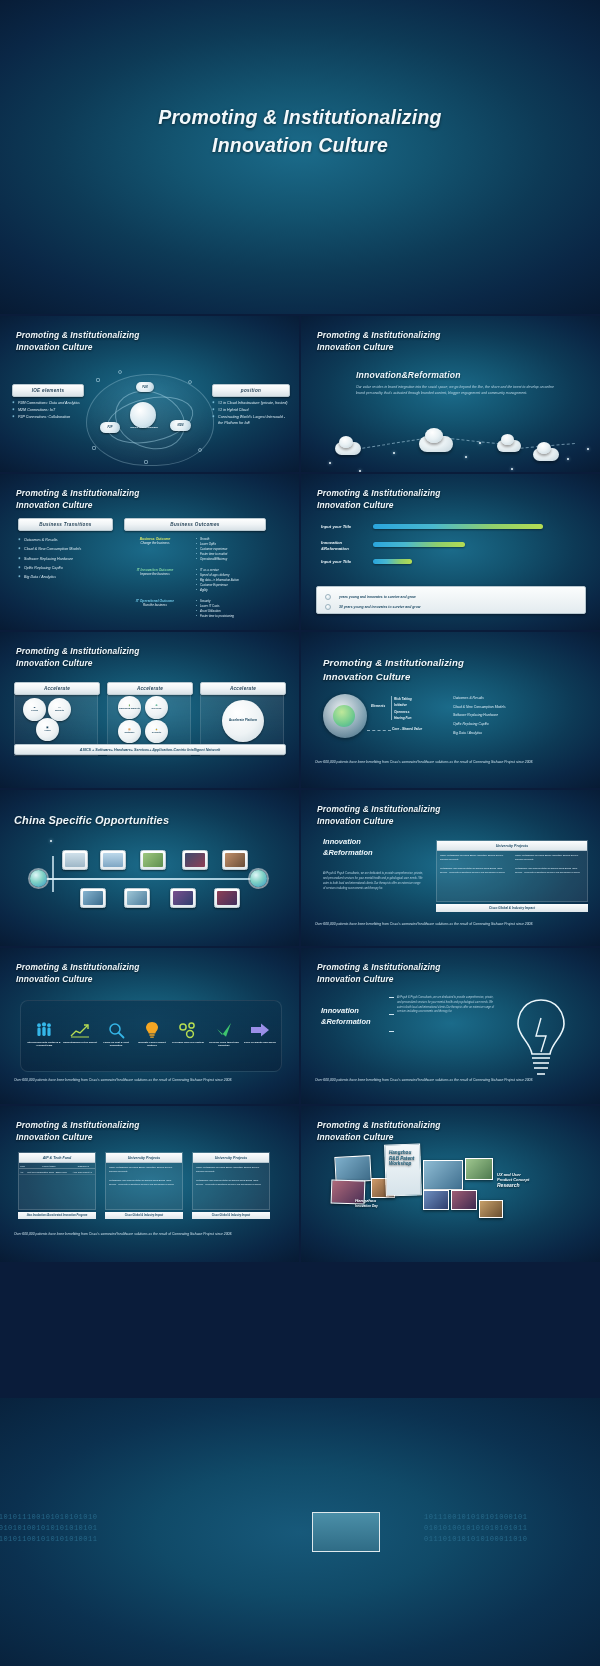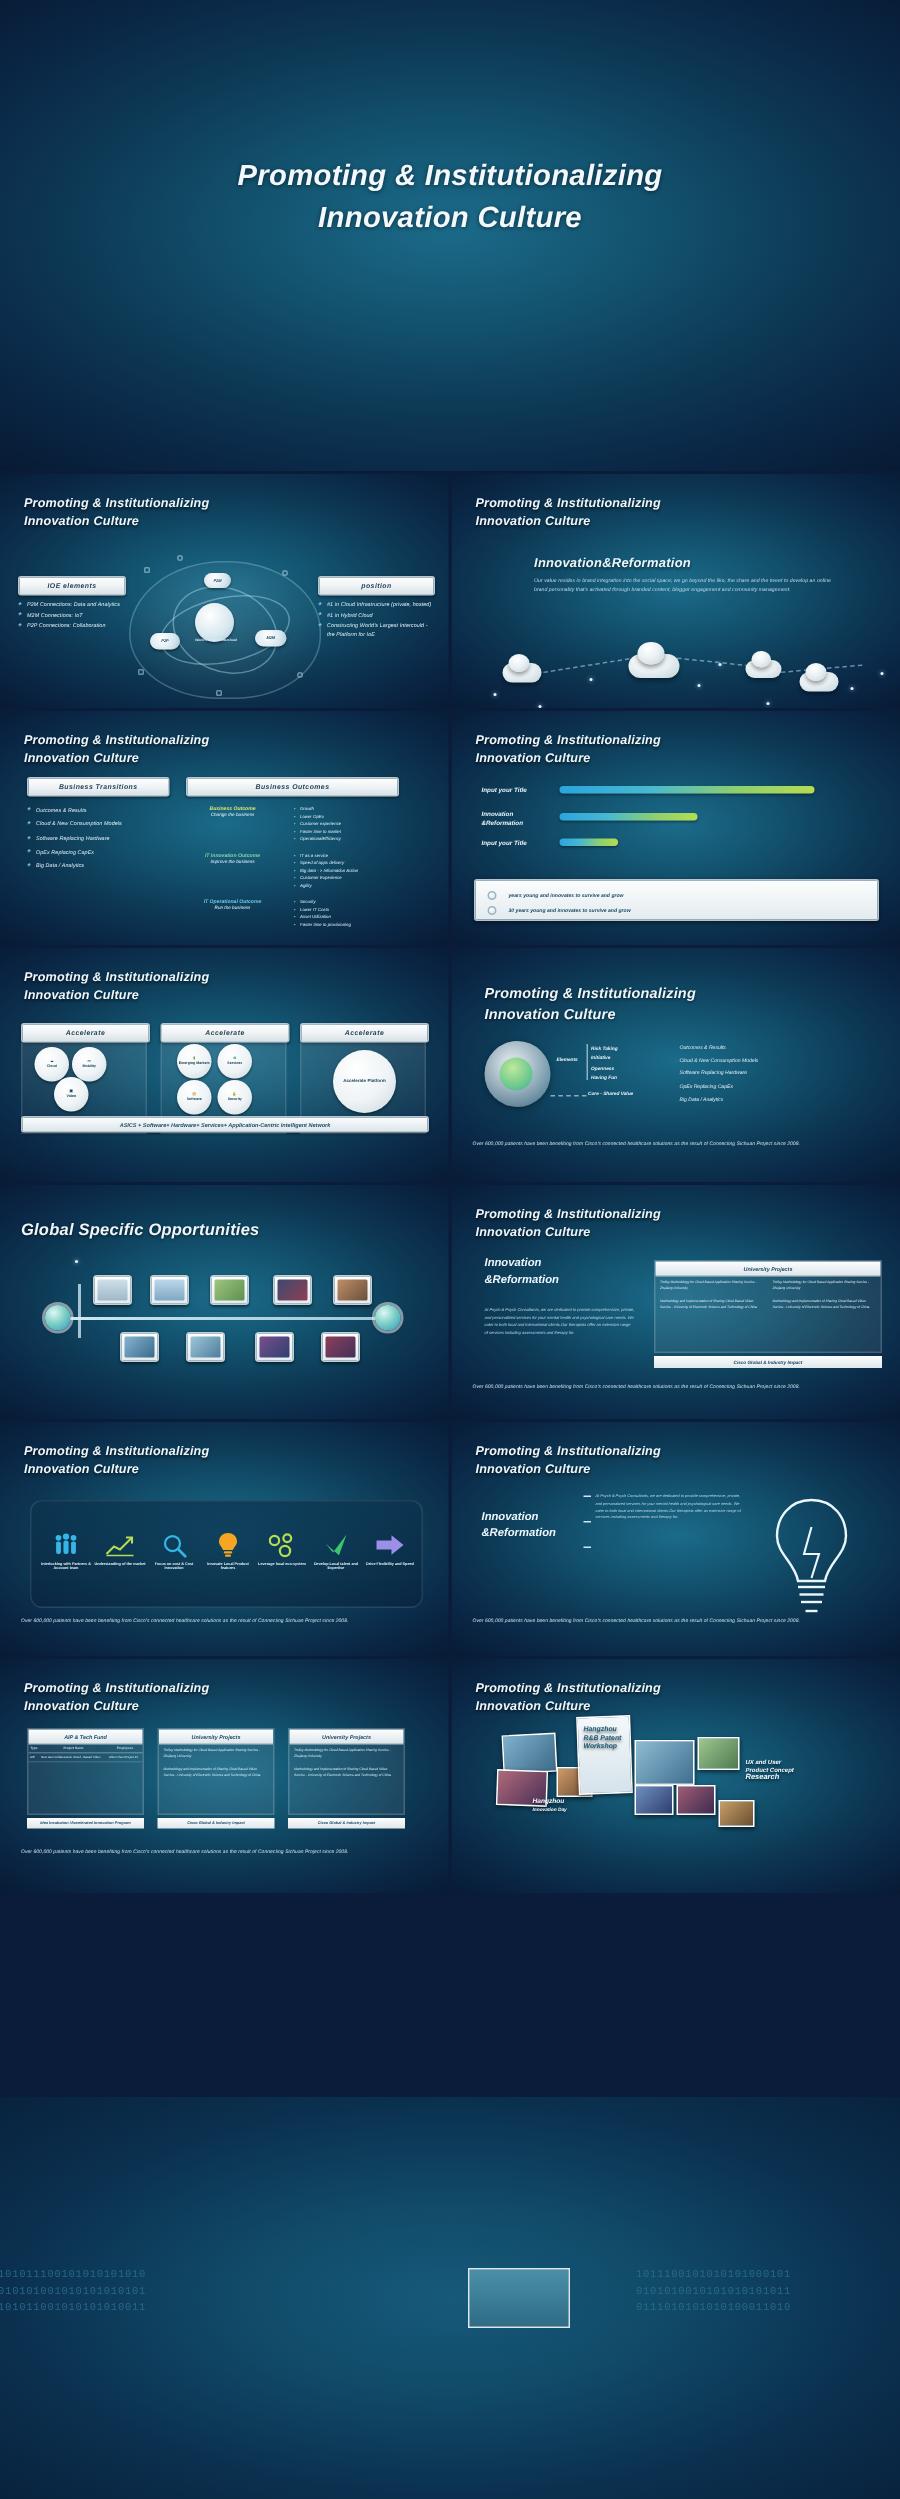--- a/index.html
+++ b/index.html
@@ -462,21 +462,21 @@
       <div>Cloud &amp; New Consumption Models</div>
       <div>Software Replacing Hardware</div>
       <div>OpEx Replacing CapEx</div>
       <div>Big Data / Analytics</div>
     </div>
 
     <div class="foot-note" style="top:128px">Over 600,000 patients have been benefiting from Cisco's connected healthcare solutions as the result of Connecting Sichuan Project since 2008.</div>
   </div>
 
   <div class="slide half" style="left:0;top:790px">
-    <div class="slide-title solo">Global Specific Opportunities</div>
+    <div class="slide-title solo">China Specific Opportunities</div>
 
     <div class="tl-line"></div>
     <div class="tl-orb" style="left:30px;top:80px"></div>
     <div class="tl-orb" style="left:250px;top:80px"></div>
     <div style="position:absolute;left:52px;top:66px;width:2px;height:36px;background:rgba(215,238,248,.75)"></div>
 
     <div class="tl-card" style="left:62px;top:60px">
         <i style="background:linear-gradient(180deg,#cfe0ea,#9fb8c8)"></i>
       </div>
     <div class="tl-card" style="left:100px;top:60px">

